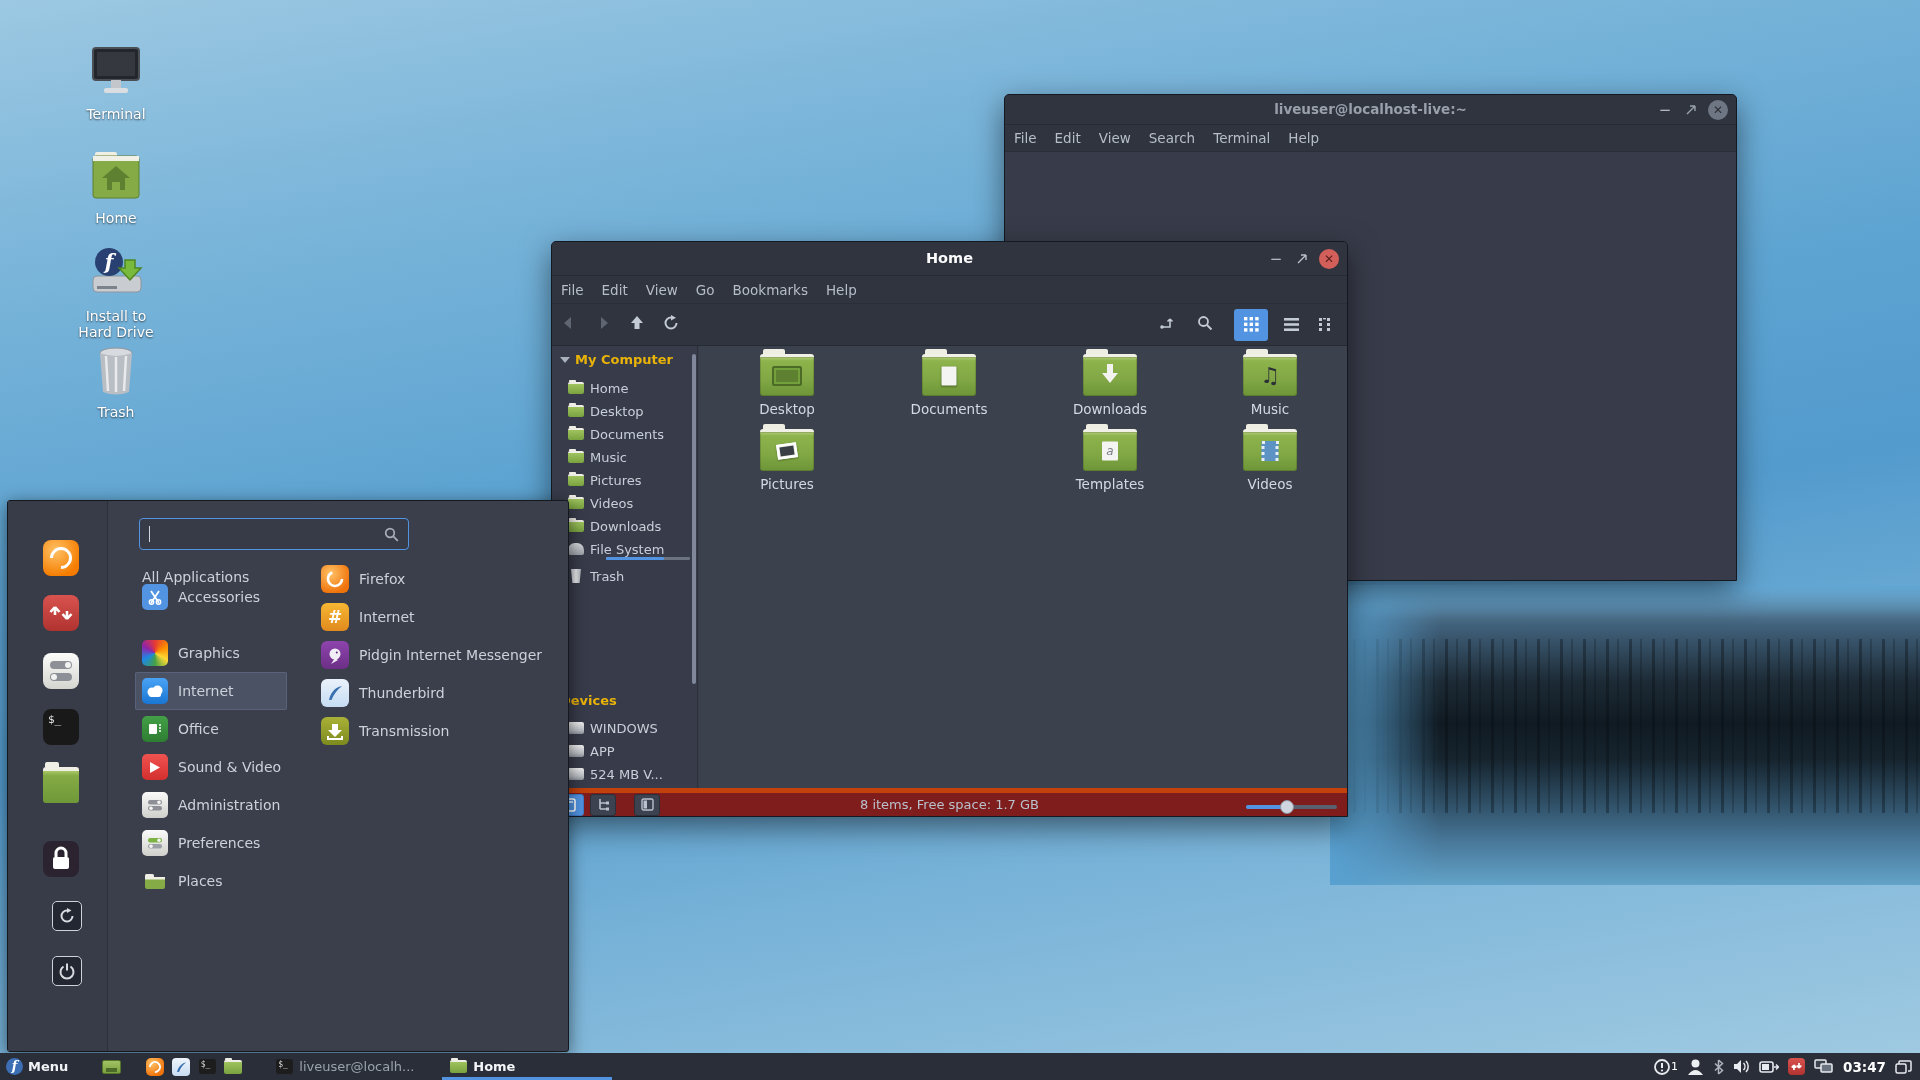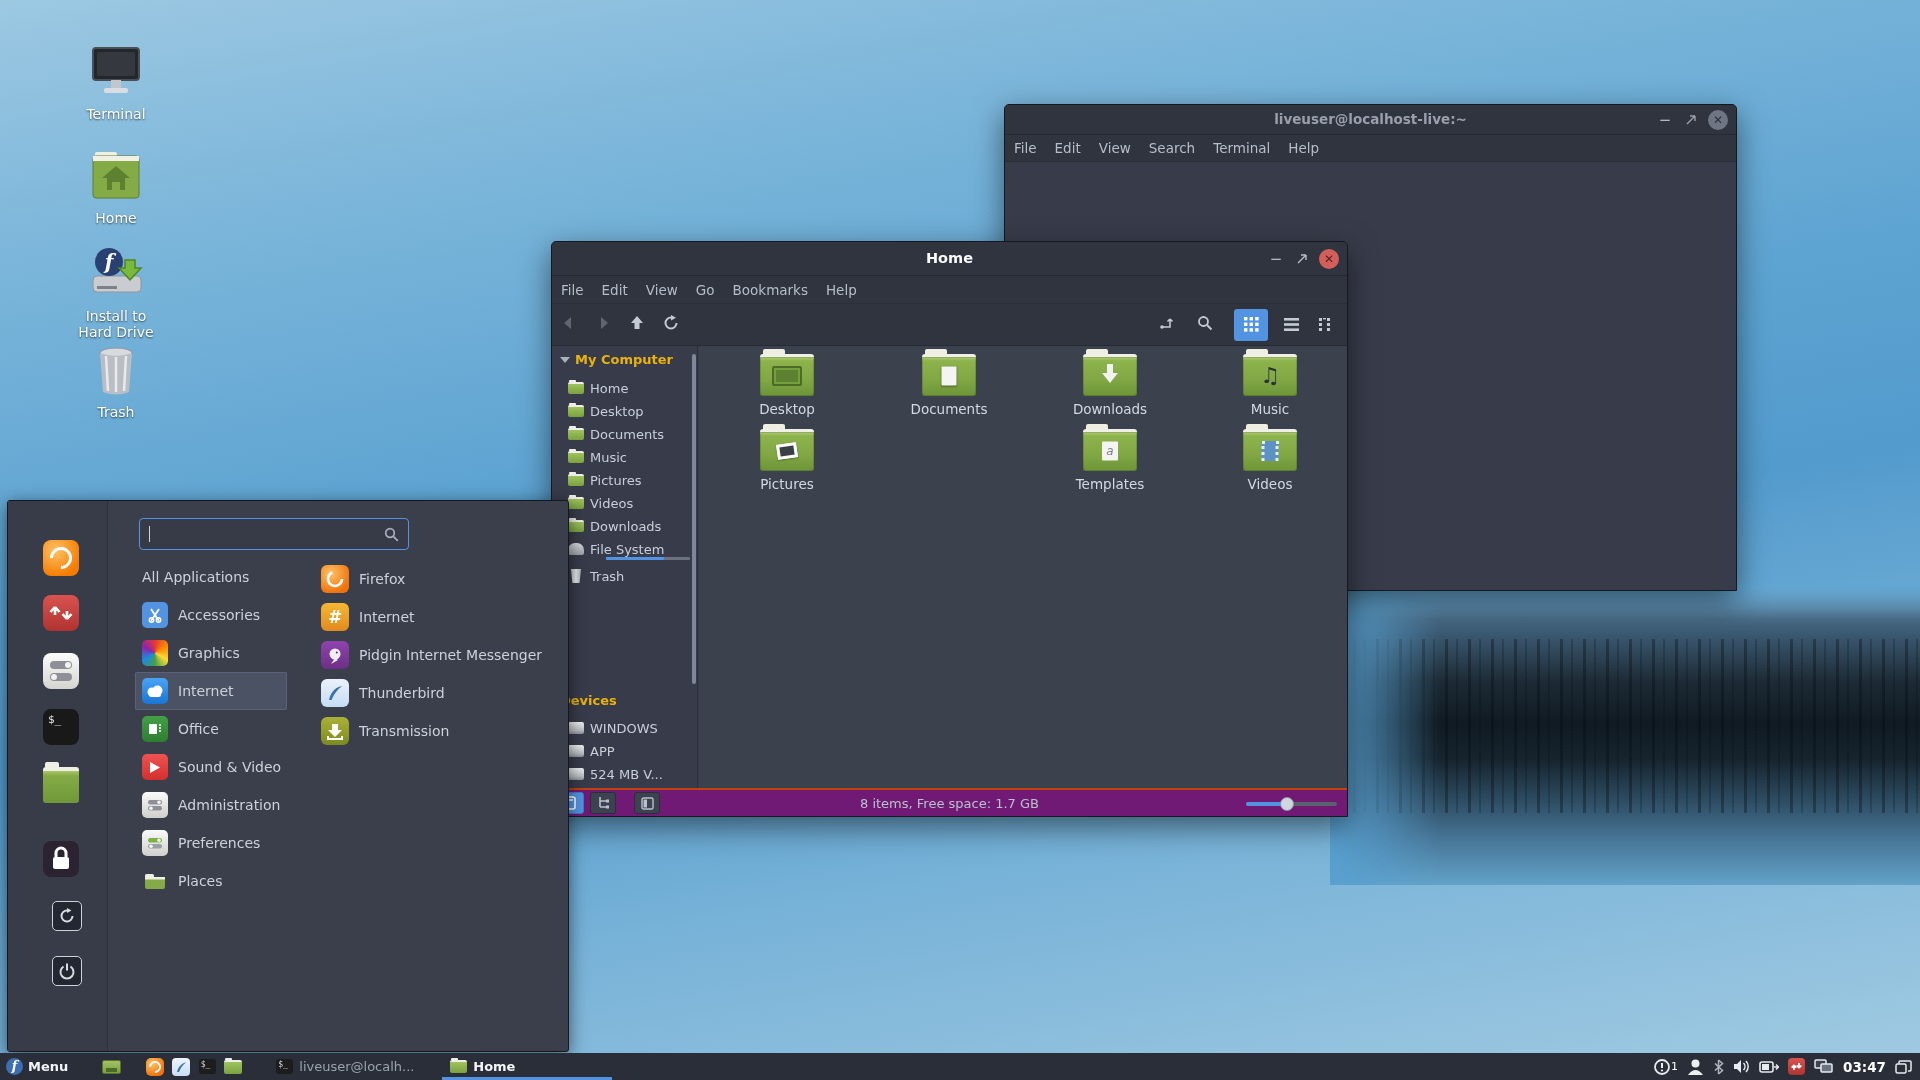--- a/index.html
+++ b/index.html
@@ -31,21 +31,21 @@
   .wctl { position:absolute; top:0; height:100%; display:flex; align-items:center; }
   .ctl { width:26px; text-align:center; cursor:pointer; }
   .ctl-min { color:#b7bec9; font-size:15px; }
   .ctl-max svg { display:inline-block; }
   .closebtn { width:20px; height:20px; border-radius:50%; display:flex; align-items:center; justify-content:center;
               font-size:12px; font-weight:bold; margin-left:4px; cursor:pointer; }
   .menubar { display:flex; align-items:center; background:#2f343f; color:#b7bec9; font-size:13.5px; }
   .menubar span { padding:0 9px; cursor:pointer; }
 
   
-  #terminal { left:1004px; top:104px; width:733px; height:487px; }
+  #terminal { left:1004px; top:94px; width:733px; height:487px; }
   #terminal .titlebar { height:30px; }
   #terminal .title { top:6px; font-size:13.5px; color:#99a0ac; }
   #terminal .menubar { height:27px; border-bottom:1px solid #2a2e38; }
   #term-body { position:absolute; left:0; top:58px; right:0; bottom:0; background:#3b3f4b;
                font-family:"DejaVu Sans Mono", monospace; font-size:15px; color:#d3dae3; padding:8px 10px; }
   #term-cursor { display:inline-block; width:9px; height:17px; border:1.5px solid #ccd3dd;
                  vertical-align:text-bottom; margin-left:7px; }
 
   
   #fm { left:551px; top:241px; width:797px; height:576px; }
@@ -93,21 +93,21 @@
   .em-desktop { width:30px; height:20px; background:#5d8130; border:2px solid #4c6b26; border-radius:2px; box-shadow:inset 0 0 0 2px #74a03c; }
   .em-page { width:15px; height:19px; background:#f4f4f2; border-radius:1px; box-shadow:0 1px 2px rgba(0,0,0,.3); }
   .em-note { font-size:22px; color:#2d3136; line-height:1; }
   .em-photo { width:20px; height:15px; background:#f2f2f0; border:2px solid #fff; transform:translate(-50%,-50%) rotate(-8deg);
               box-shadow:0 1px 2px rgba(0,0,0,.35); }
   .em-photo i { display:block; margin:1px; height:9px; background:#3a3f45; }
   .em-film { width:17px; height:20px; background:#5d93c4; border-left:3px dotted #e8eef5; border-right:3px dotted #e8eef5; }
   .em-tpl { width:16px; height:19px; background:#f4f4f2; border-radius:1px; font-size:12px; color:#7a7f86;
             text-align:center; line-height:18px; font-style:italic; }
 
-  #fm-status { position:absolute; left:0; bottom:0; width:100%; height:28px; background:#701a75; border-top:2px solid #c2410c;
+  #fm-status { position:absolute; left:0; bottom:0; width:100%; height:28px; background:#7f1d1d; border-top:5px solid #c2410c;
                display:flex; align-items:center; }
   .st-btn { width:26px; height:22px; border-radius:3px; margin-left:6px; display:flex; align-items:center; justify-content:center;
             background:#3c4250; border:1px solid #2a2f3a; cursor:pointer; }
   .st-btn.active { background:#5294e2; border-color:#3d7bc8; }
   #st-text { position:absolute; left:0; right:0; text-align:center; font-size:13px; color:#b9c1cc; }
   #zoom-slider { position:absolute; right:10px; top:12px; width:91px; height:4px; background:#59606e; border-radius:2px; cursor:pointer; }
   #zoom-slider .fill { width:41px; height:4px; background:#5294e2; border-radius:2px; }
   #zoom-slider .knob { position:absolute; left:34px; top:-5px; width:14px; height:14px; border-radius:50%;
                        background:#cfd6e0; border:1px solid #8b93a1; }
 
@@ -543,21 +543,21 @@
     <span></span>
     <svg width="15" height="15">
         <circle cx="6" cy="6" r="4.3" stroke="#a8aeb8" stroke-width="1.7" fill="none"></circle>
         <path d="M9.3 9.3 L13.8 13.8" stroke="#a8aeb8" stroke-width="1.8"></path>
       </svg>
   </div>
 
   <div class="cat-row" style="top:57px">
     <span>All Applications</span>
   </div>
-  <div class="cat-row" style="top:95px">
+  <div class="cat-row" style="top:77px">
     <span class="cat-ic" style="background:#5294e2">
       <svg width="16" height="16">
           <path d="M4 2 L12 14 M12 2 L4 14" stroke="#fff" stroke-width="1.8"></path>
           <circle cx="4.5" cy="13" r="2.2" stroke="#fff" stroke-width="1.4" fill="none"></circle>
           <circle cx="11.5" cy="13" r="2.2" stroke="#fff" stroke-width="1.4" fill="none"></circle>
         </svg>
     </span>
     <span>Accessories</span>
   </div>
   <div class="cat-row" style="top:133px">

